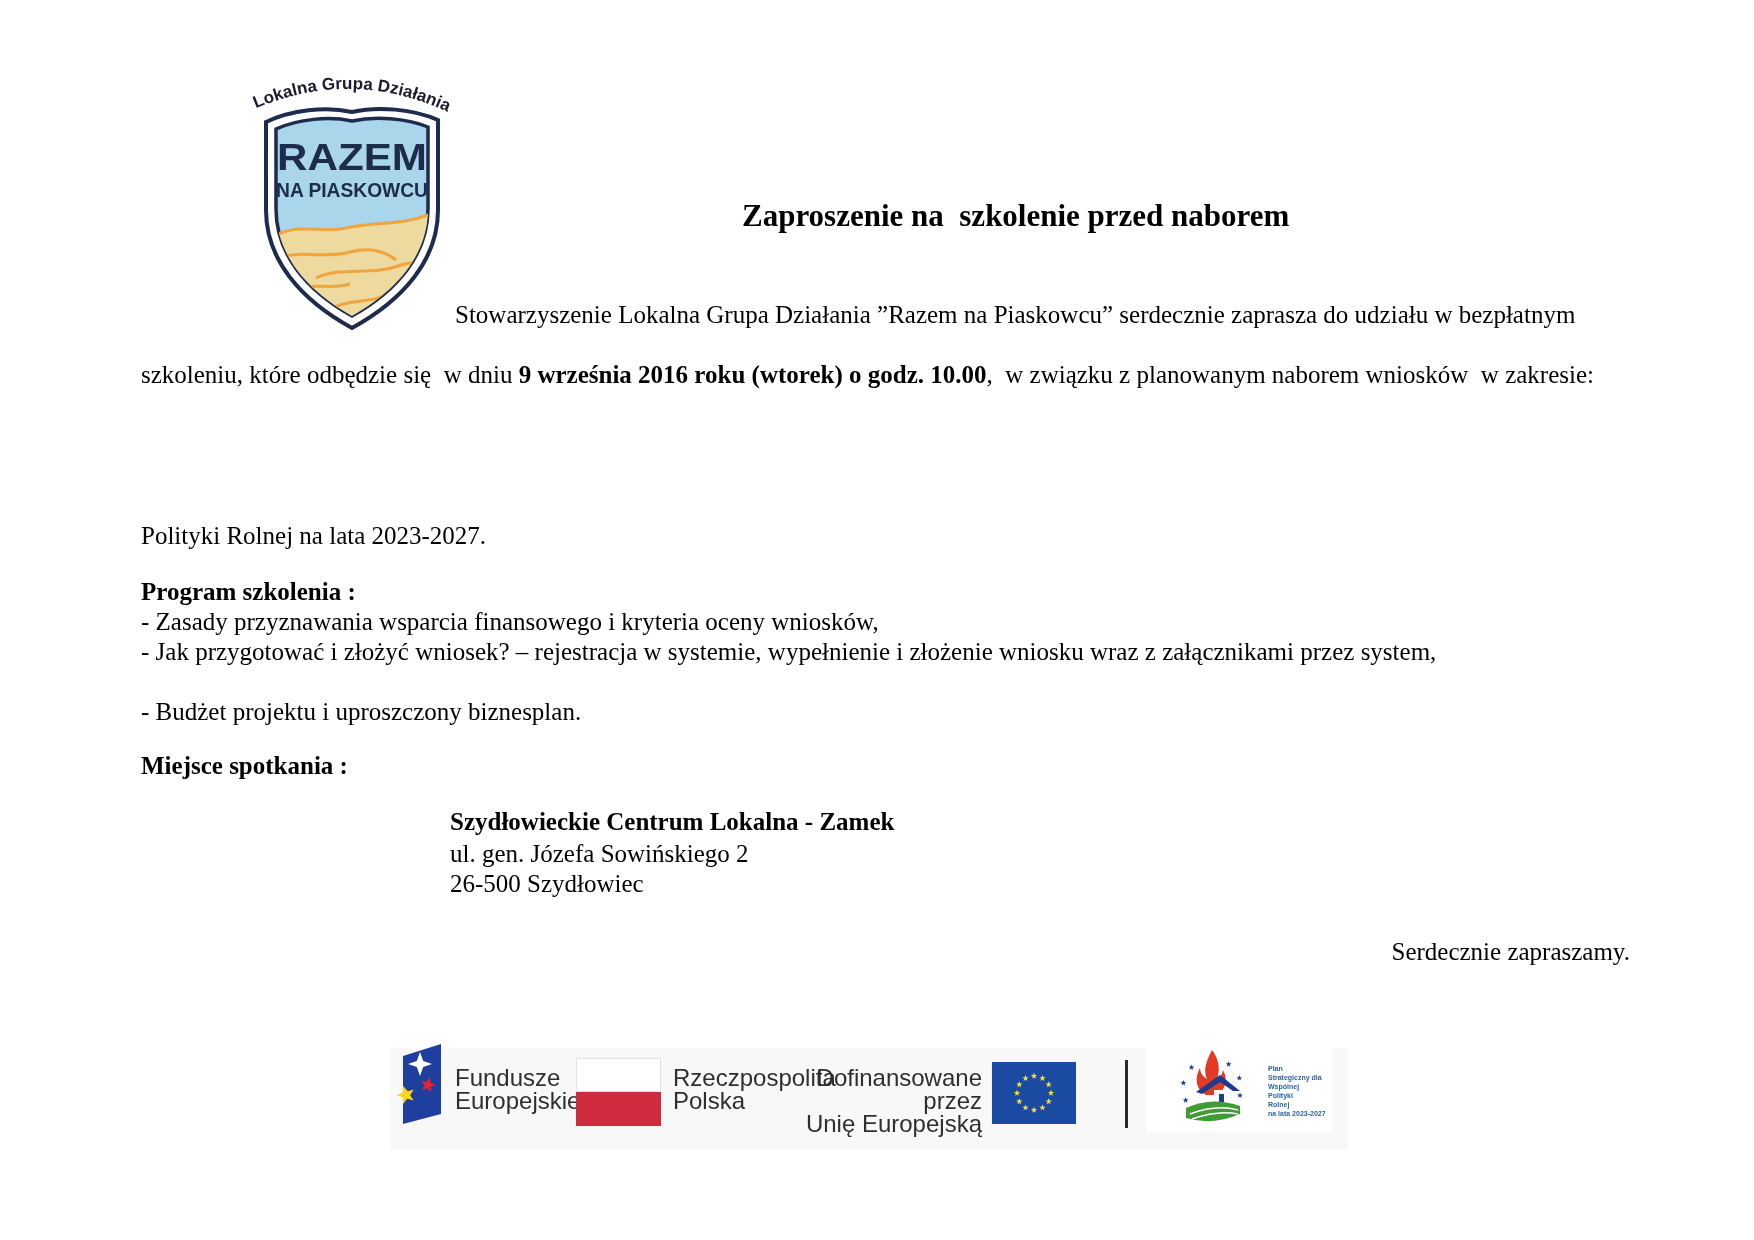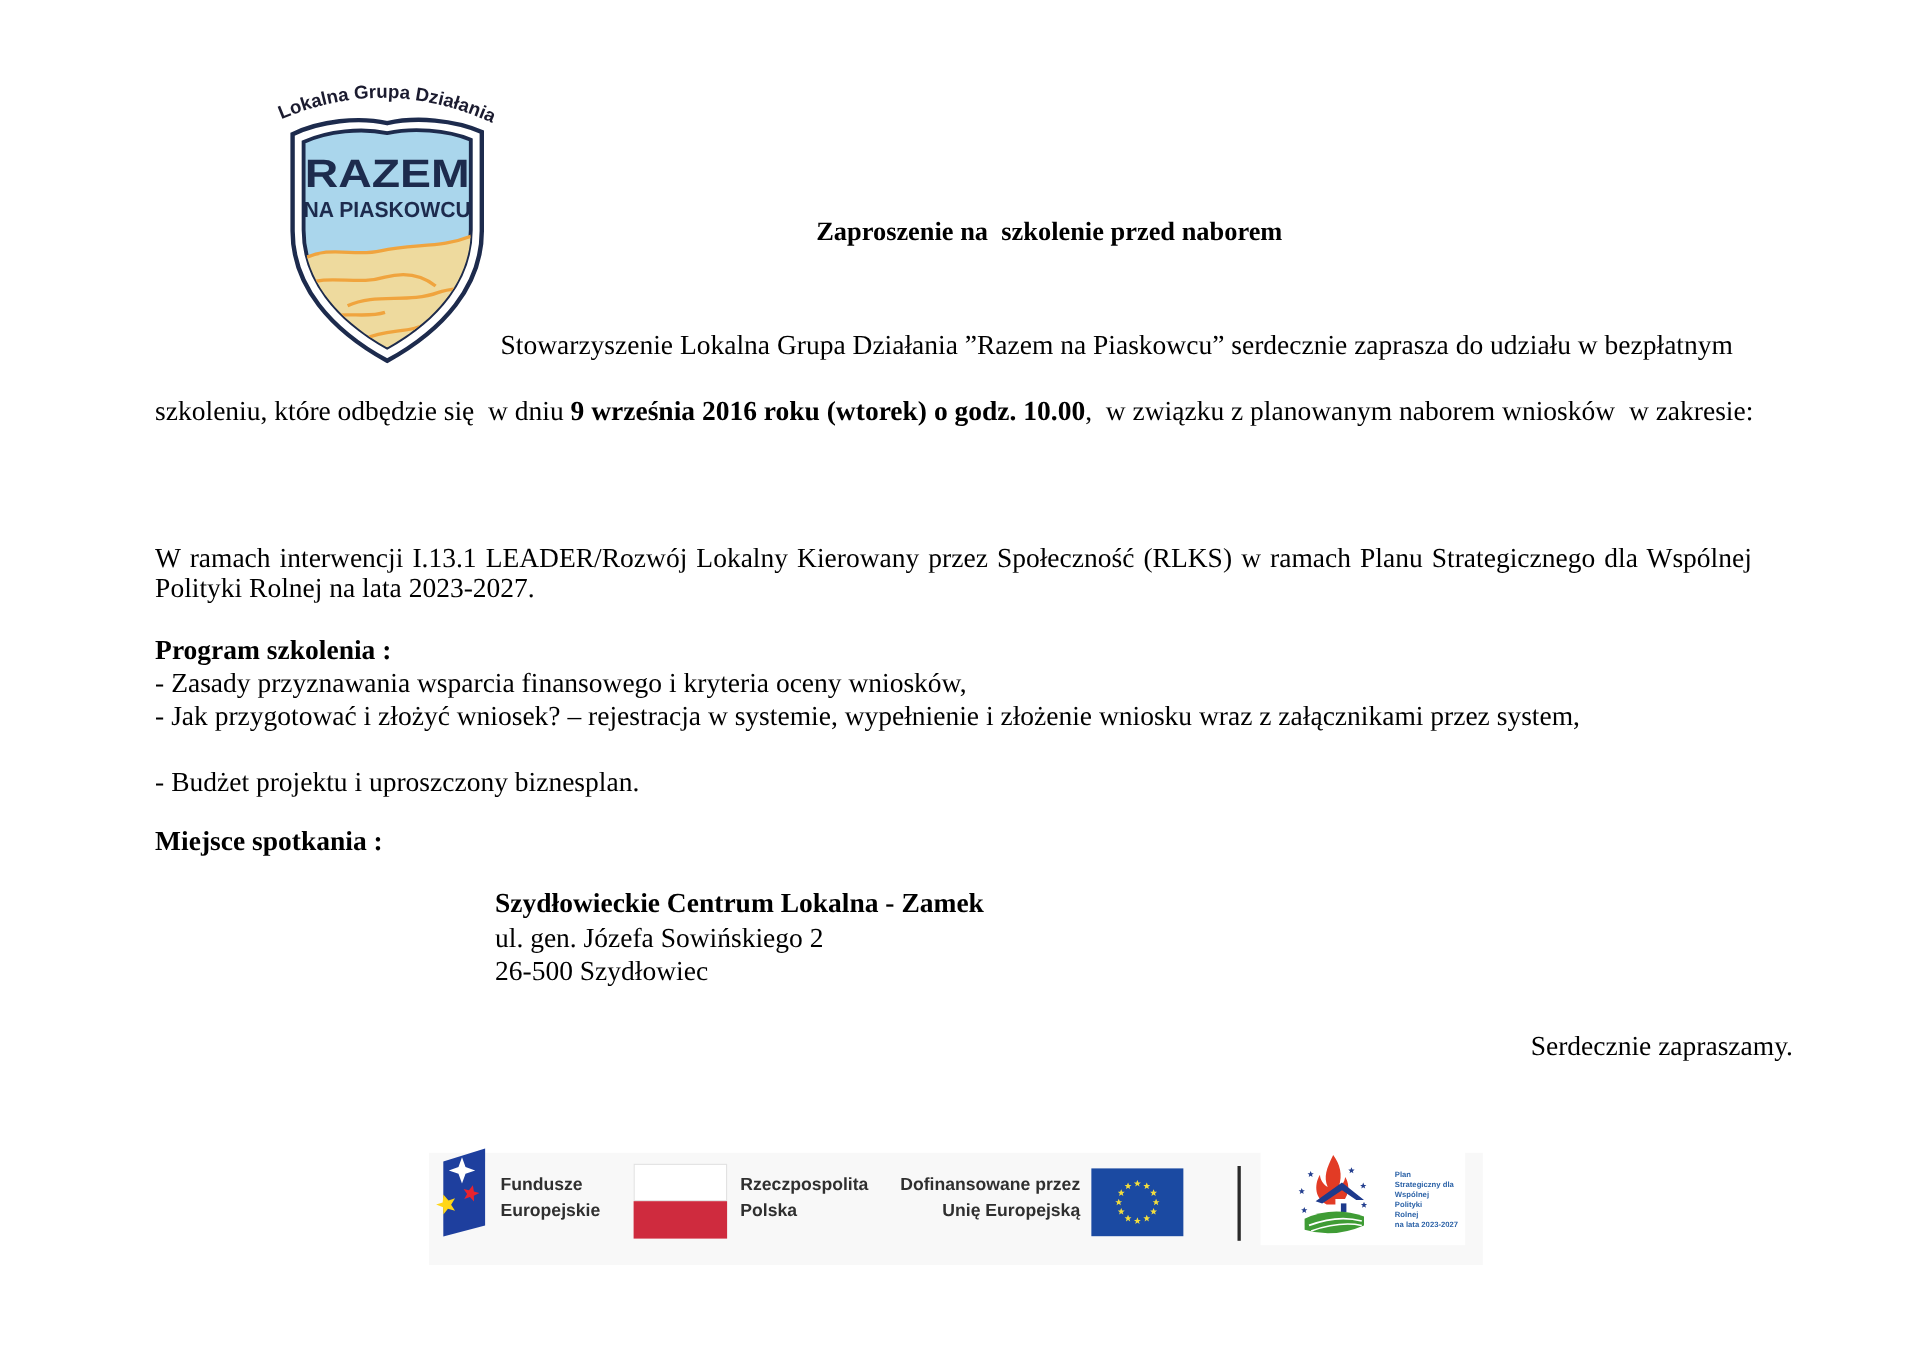--- a/index.html
+++ b/index.html
@@ -2,21 +2,21 @@
 <html><head>
 <meta charset="utf-8">
 <style>
   html,body { margin:0; padding:0; background:#ffffff; }
   .page {
     position:relative; width:1754px; height:1240px;
     background:#ffffff; overflow:hidden;
     font-family:"Liberation Serif", serif; color:#000;
   }
   .abs { position:absolute; white-space:pre; }
-  .t-title { font-size:24px; font-weight:bold; }
+  .t-title { font-size:31px; font-weight:bold; }
   .t-body  { font-size:25px; line-height:28px; }
   .t-bold  { font-weight:bold; }
 
   
   .doc-title   { left:742px; top:198px; }
   .intro-l1    { left:455px; top:301px; }
   .intro-l2    { left:141px; top:361px; }
   .bullet-line { left:183px; top:438px; }
   .bullet-line .marker { font-size:16px; display:inline-block; width:42px; vertical-align:2px; }
   .context-l1  { left:141px; top:494px; word-spacing:2px; }
@@ -31,21 +31,21 @@
   .venue-street{ left:450px; top:840px; }
   .venue-city  { left:450px; top:870px; }
   .closing     { right:124px; top:938px; }
 
   
   .lgd-logo { position:absolute; left:246px; top:64px; width:212px; height:280px; }
 
   
   .footer-band { position:absolute; left:390px; top:1048px; width:958px; height:102px; background:#f8f8f8; }
   .pswpr-box   { position:absolute; left:1146px; top:1030px; width:186px; height:102px; background:#ffffff; }
-  .f-sans { font-family:"Liberation Sans", sans-serif; font-weight:bold; color:#2f2f2f; font-size:16px; line-height:23px; }
+  .f-sans { font-family:"Liberation Sans", sans-serif; font-weight:normal; color:#2f2f2f; font-size:24px; line-height:23px; }
   .fe-flag  { position:absolute; left:396px;  top:1040px; }
   .fe-text  { position:absolute; left:455px;  top:1066px; }
   .pl-flag  { position:absolute; left:576px;  top:1058px; width:85px; height:68px; }
   .pl-flag .w { position:absolute; left:0; top:0; width:85px; height:34px; background:#ffffff; border:1px solid #e2e2e2; box-sizing:border-box; }
   .pl-flag .r { position:absolute; left:0; top:34px; width:85px; height:34px; background:#cf2b3e; }
   .pl-text  { position:absolute; left:673px;  top:1066px; }
   .eu-text  { position:absolute; left:772px;  top:1066px; width:210px; text-align:right; }
   .eu-flag  { position:absolute; left:992px;  top:1062px; }
   .f-divider{ position:absolute; left:1125px; top:1060px; width:3px; height:68px; background:#2a2a2a; }
   .pswpr    { position:absolute; left:1176px; top:1048px; }
@@ -85,21 +85,20 @@
     <text x="106" y="133" text-anchor="middle" textLength="152" lengthAdjust="spacingAndGlyphs" font-family="Liberation Sans, sans-serif" font-size="20" font-weight="bold" fill="#1d2b4d">NA PIASKOWCU</text>
   </svg>
 
   <div class="abs t-title doc-title">Zaproszenie na  szkolenie przed naborem</div>
 
   <div class="abs t-body intro-l1">Stowarzyszenie Lokalna Grupa Działania ”Razem na Piaskowcu” serdecznie zaprasza do udziału w bezpłatnym</div>
 
   <div class="abs t-body intro-l2"><span>szkoleniu, które odbędzie się  w dniu </span><span class="t-bold">9 września 2016 roku (wtorek) o godz. 10.00</span><span>,  w związku z planowanym naborem wniosków  w zakresie:</span></div>
 
 
-  <div class="abs t-body context-l1">W ramach interwencji I.13.1 LEADER/Rozwój Lokalny Kierowany przez Społeczność (RLKS) w ramach Planu Strategicznego dla Wspólnej</div>
   <div class="abs t-body context-l2">Polityki Rolnej na lata 2023-2027.</div>
 
   <div class="abs t-body t-bold prog-head">Program szkolenia :</div>
   <div class="abs t-body prog-i0">- Zasady przyznawania wsparcia finansowego i kryteria oceny wniosków,</div>
   <div class="abs t-body prog-i1">- Jak przygotować i złożyć wniosek? – rejestracja w systemie, wypełnienie i złożenie wniosku wraz z załącznikami przez system,</div>
   <div class="abs t-body prog-i3">- Budżet projektu i uproszczony biznesplan.</div>
 
   <div class="abs t-body t-bold venue-head">Miejsce spotkania :</div>
   <div class="abs t-body t-bold venue-name">Szydłowieckie Centrum Lokalna - Zamek</div>
   <div class="abs t-body venue-street">ul. gen. Józefa Sowińskiego 2</div>

